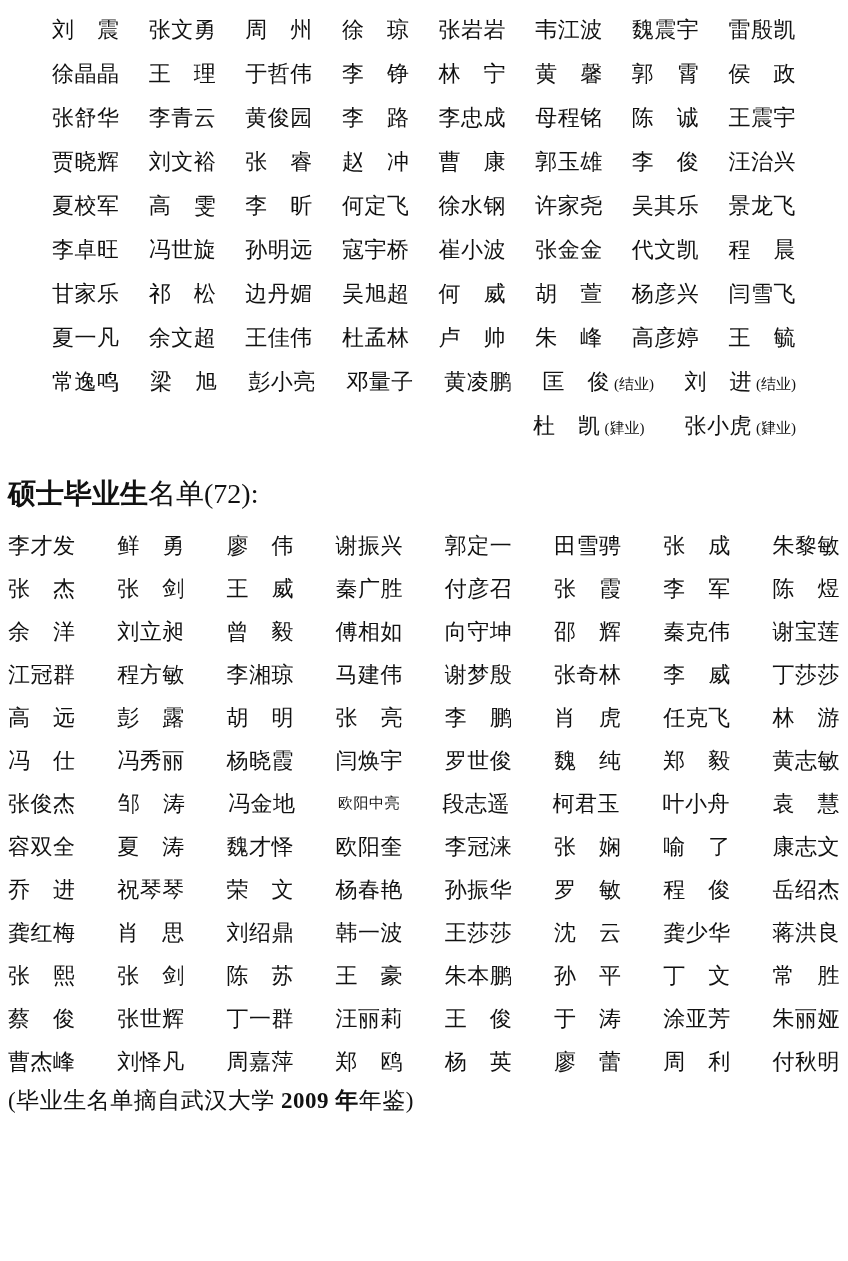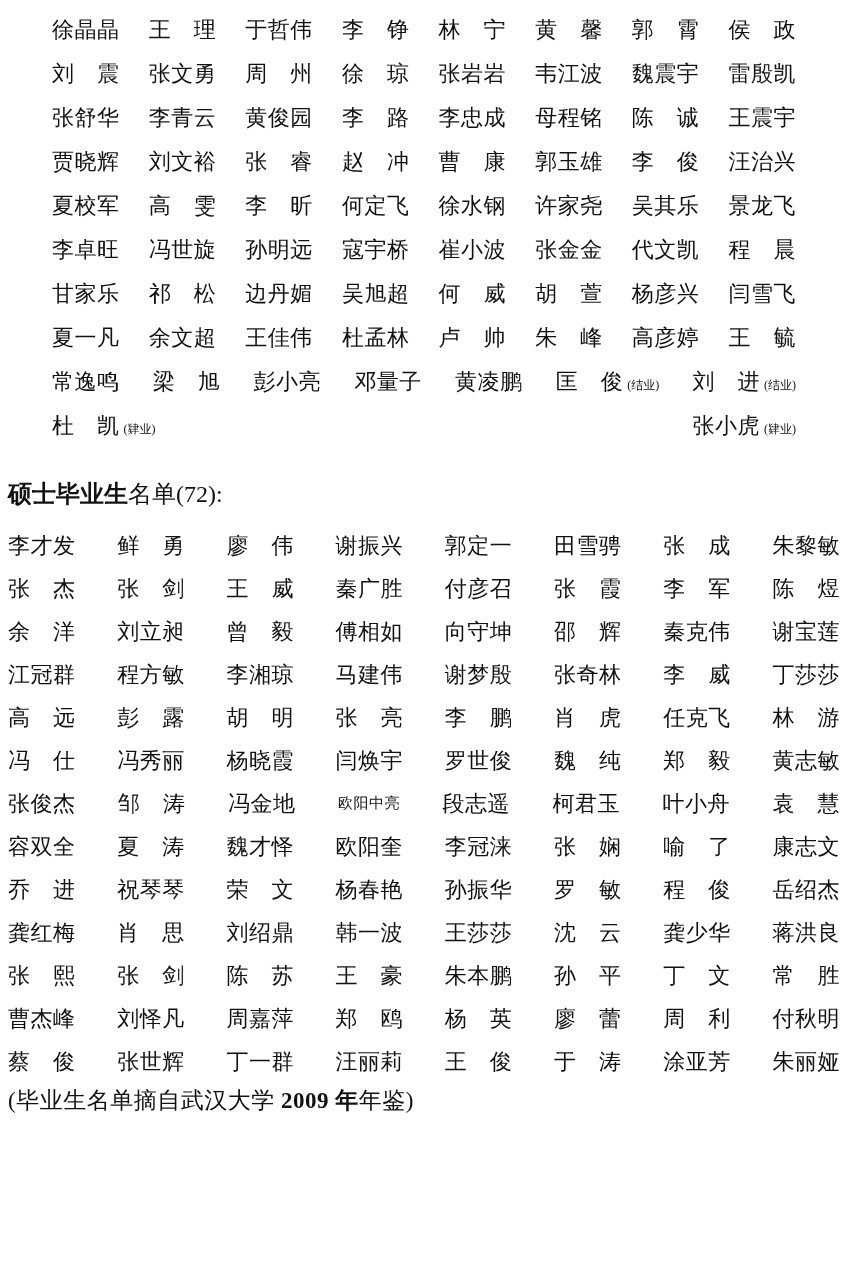--- a/index.html
+++ b/index.html
@@ -18,32 +18,32 @@
   .name-row {
     display: flex;
     align-items: center;
     height: 44px;
     font-size: 22px;
     letter-spacing: 0.5px;
     white-space: nowrap;
   }
   .sec-compact .name-row { height: 43px; }
   .name-row.fill { justify-content: space-between; }
-  .name-row.partial { justify-content: space-between; gap: 40px; }
+  .name-row.partial { justify-content: flex-end; gap: 40px; }
 
   .name-cell { display: inline-flex; align-items: baseline; }
   .nm.long { font-size: 15px; }
   .note {
-    font-size: 12px;
+    font-size: 15px;
     margin-left: 4px;
     letter-spacing: 0;
   }
 
   .section-heading {
-    font-size: 24px;
+    font-size: 28px;
     height: 32px;
     line-height: 32px;
     margin-top: 30px;
     margin-bottom: 14px;
   }
   .section-heading .hb { font-weight: bold; font-family: "Liberation Serif", "DejaVu Serif", serif; }
   #section-3 .section-heading { margin-top: 34px; margin-bottom: 12px; }
 
   .footer-line {
     font-size: 23px;
@@ -53,20 +53,46 @@
   }
   .footer-line .fb { font-weight: bold; }
 </style>
 </head>
 <body>
 
 <div class="section indented" id="section-1">
   <div class="rows">
       <div class="name-row fill">
         <span class="name-cell">
+          <span class="nm">刘　震</span>
+        </span>
+        <span class="name-cell">
+          <span class="nm">张文勇</span>
+        </span>
+        <span class="name-cell">
+          <span class="nm">周　州</span>
+        </span>
+        <span class="name-cell">
+          <span class="nm">徐　琼</span>
+        </span>
+        <span class="name-cell">
+          <span class="nm">张岩岩</span>
+        </span>
+        <span class="name-cell">
+          <span class="nm">韦江波</span>
+        </span>
+        <span class="name-cell">
+          <span class="nm">魏震宇</span>
+        </span>
+        <span class="name-cell">
+          <span class="nm">雷殷凯</span>
+        </span>
+      </div>
+      <div class="name-row fill">
+        <span class="name-cell">
           <span class="nm">徐晶晶</span>
         </span>
         <span class="name-cell">
           <span class="nm">王　理</span>
         </span>
         <span class="name-cell">
           <span class="nm">于哲伟</span>
         </span>
         <span class="name-cell">
           <span class="nm">李　铮</span>
@@ -75,46 +101,20 @@
           <span class="nm">林　宁</span>
         </span>
         <span class="name-cell">
           <span class="nm">黄　馨</span>
         </span>
         <span class="name-cell">
           <span class="nm">郭　霄</span>
         </span>
         <span class="name-cell">
           <span class="nm">侯　政</span>
-        </span>
-      </div>
-      <div class="name-row fill">
-        <span class="name-cell">
-          <span class="nm">刘　震</span>
-        </span>
-        <span class="name-cell">
-          <span class="nm">张文勇</span>
-        </span>
-        <span class="name-cell">
-          <span class="nm">周　州</span>
-        </span>
-        <span class="name-cell">
-          <span class="nm">徐　琼</span>
-        </span>
-        <span class="name-cell">
-          <span class="nm">张岩岩</span>
-        </span>
-        <span class="name-cell">
-          <span class="nm">韦江波</span>
-        </span>
-        <span class="name-cell">
-          <span class="nm">魏震宇</span>
-        </span>
-        <span class="name-cell">
-          <span class="nm">雷殷凯</span>
         </span>
       </div>
       <div class="name-row fill">
         <span class="name-cell">
           <span class="nm">张舒华</span>
         </span>
         <span class="name-cell">
           <span class="nm">李青云</span>
         </span>
         <span class="name-cell">
@@ -593,20 +593,46 @@
         </span>
         <span class="name-cell">
           <span class="nm">丁　文</span>
         </span>
         <span class="name-cell">
           <span class="nm">常　胜</span>
         </span>
       </div>
       <div class="name-row fill">
         <span class="name-cell">
+          <span class="nm">蔡　俊</span>
+        </span>
+        <span class="name-cell">
+          <span class="nm">张世辉</span>
+        </span>
+        <span class="name-cell">
+          <span class="nm">丁一群</span>
+        </span>
+        <span class="name-cell">
+          <span class="nm">汪丽莉</span>
+        </span>
+        <span class="name-cell">
+          <span class="nm">王　俊</span>
+        </span>
+        <span class="name-cell">
+          <span class="nm">于　涛</span>
+        </span>
+        <span class="name-cell">
+          <span class="nm">涂亚芳</span>
+        </span>
+        <span class="name-cell">
+          <span class="nm">朱丽娅</span>
+        </span>
+      </div>
+      <div class="name-row fill">
+        <span class="name-cell">
           <span class="nm">曹杰峰</span>
         </span>
         <span class="name-cell">
           <span class="nm">刘怿凡</span>
         </span>
         <span class="name-cell">
           <span class="nm">周嘉萍</span>
         </span>
         <span class="name-cell">
           <span class="nm">郑　鸥</span>
@@ -615,44 +641,18 @@
           <span class="nm">杨　英</span>
         </span>
         <span class="name-cell">
           <span class="nm">廖　蕾</span>
         </span>
         <span class="name-cell">
           <span class="nm">周　利</span>
         </span>
         <span class="name-cell">
           <span class="nm">付秋明</span>
-        </span>
-      </div>
-      <div class="name-row fill">
-        <span class="name-cell">
-          <span class="nm">蔡　俊</span>
-        </span>
-        <span class="name-cell">
-          <span class="nm">张世辉</span>
-        </span>
-        <span class="name-cell">
-          <span class="nm">丁一群</span>
-        </span>
-        <span class="name-cell">
-          <span class="nm">汪丽莉</span>
-        </span>
-        <span class="name-cell">
-          <span class="nm">王　俊</span>
-        </span>
-        <span class="name-cell">
-          <span class="nm">于　涛</span>
-        </span>
-        <span class="name-cell">
-          <span class="nm">涂亚芳</span>
-        </span>
-        <span class="name-cell">
-          <span class="nm">朱丽娅</span>
         </span>
       </div>
     </div>
 </div>
 
 <div class="footer-line"><span>(毕业生名单摘自武汉大学 </span><span class="fb">2009 年</span><span>年鉴)</span></div>
 
 </body></html>

